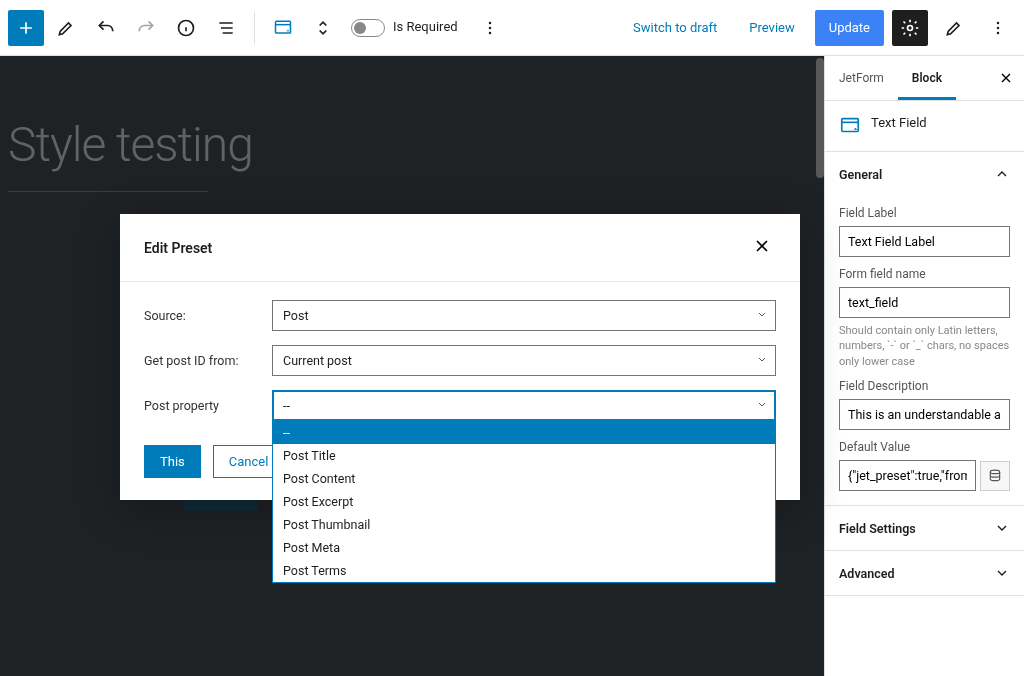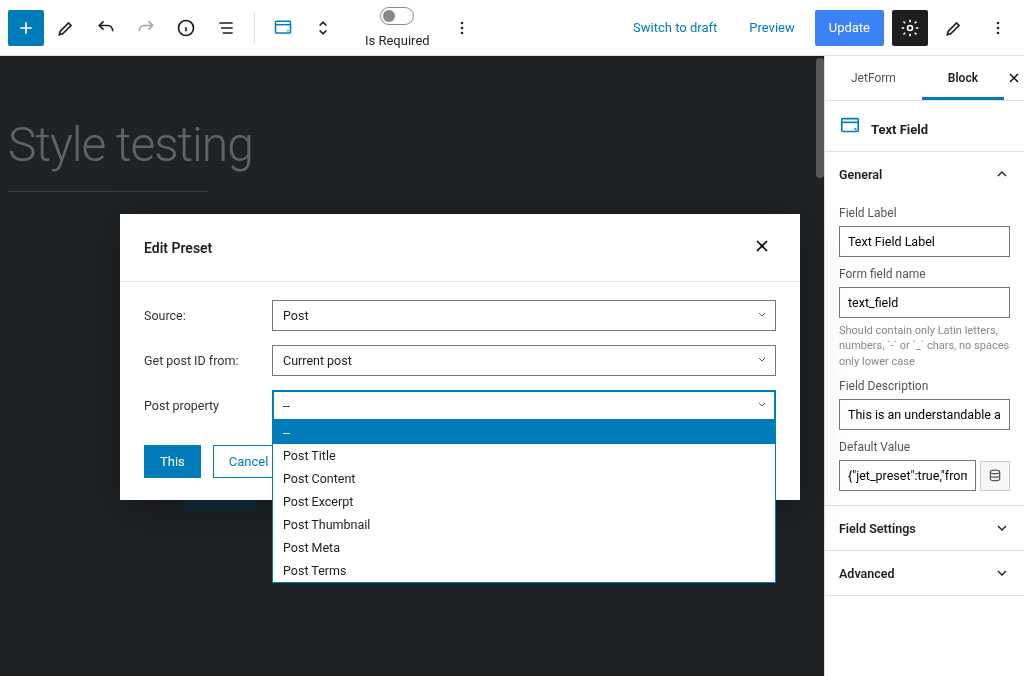--- a/index.html
+++ b/index.html
@@ -6,44 +6,44 @@
     body { width: 1024px; height: 676px; overflow: hidden; background: #fff; position: relative; font-size: 13px; color: #1e1e1e; }
 
     
     .toolbar { height: 56px; border-bottom: 1px solid #e0e0e0; display: flex; align-items: center; padding: 0 8px; }
     .toolbar-left { display: flex; align-items: center; gap: 4px; }
     .toolbar-right { margin-left: auto; display: flex; gap: 8px; }
     .tb-btn { width: 36px; height: 36px; display: flex; align-items: center; justify-content: center; border: none; background: transparent; cursor: pointer; color: #1e1e1e; border-radius: 2px; }
     .tb-btn.primary-square { background: #007cba; color: #fff; }
     .tb-btn svg { width: 20px; height: 20px; }
     .tb-divider { width: 1px; height: 32px; background: #e0e0e0; margin: 0 6px; }
-    .tb-toggle { display: flex; align-items: center; gap: 8px; margin-left: 20px; flex-direction: column; }
+    .tb-toggle { display: flex; align-items: flex-start; gap: 8px; margin-left: 6px; }
     .tb-toggle-track { width: 34px; height: 18px; border-radius: 10px; background: #fff; border: 1px solid #888; position: relative; }
     .tb-toggle-thumb { width: 12px; height: 12px; border-radius: 50%; background: #888; position: absolute; left: 2px; top: 2px; }
     .tb-link { background: none; border: none; color: #007cba; cursor: pointer; padding: 8px 12px; font-size: 13px; }
     .tb-primary { background: #3b82f6; color: #fff; border: none; padding: 8px 14px; cursor: pointer; font-size: 13px; border-radius: 2px; }
     .tb-btn.dark { background: #1e1e1e; color: #fff; }
 
     
     .main { display: flex; height: calc(100% - 56px); }
     .canvas-wrap { flex: 1; background: #3a3f44; position: relative; overflow: hidden; }
     .canvas-scroll { position: absolute; right: 0; top: 2px; width: 8px; height: 120px; background: #a0a0a0; border-radius: 4px; }
     .page-title { font-size: 48px; font-weight: 300; color: #b0b3b6; margin: 60px 8px 18px; letter-spacing: -1px; }
     .page-title-underline { height: 1px; background: #6b7075; margin: 0 8px 0 8px; width: 200px; }
 
     .submit-blur { position: absolute; left: 184px; top: 420px; background: #1f5168; color: #c7d0d6; padding: 10px 16px; font-size: 13px; border: none; }
     .plus-block { position: absolute; left: 624px; top: 478px; width: 22px; height: 22px; background: #1e1e1e; color: #fff; display: flex; align-items: center; justify-content: center; }
 
     
     .sidebar { width: 200px; background: #fff; border-left: 1px solid #e0e0e0; overflow-y: auto; }
     .sidebar-tabs { display: flex; border-bottom: 1px solid #e0e0e0; }
-    .sidebar-tab { flex: 0 0 auto; padding: 14px 26px; background: none; border: none; cursor: pointer; font-size: 12px; color: #555; }
+    .sidebar-tab { flex: 0 0 auto; padding: 14px 14px; background: none; border: none; cursor: pointer; font-size: 12px; color: #555; }
     .sidebar-tab.active { color: #1e1e1e; font-weight: 600; box-shadow: inset 0 -3px 0 #007cba; }
     .sidebar-tab-close { margin-left: auto; width: 36px; height: 44px; background: none; border: none; cursor: pointer; display: flex; align-items: center; justify-content: center; }
-    .block-type { display: flex; align-items: flex-end; gap: 10px; padding: 14px 14px; border-bottom: 1px solid #e0e0e0; font-size: 13px; font-weight: 700; }
+    .block-type { display: flex; align-items: flex-start; gap: 10px; padding: 14px 14px; border-bottom: 1px solid #e0e0e0; font-size: 13px; font-weight: 400; }
     .block-type svg { width: 22px; height: 22px; }
     .panel { border-bottom: 1px solid #e0e0e0; }
     .panel-header { display: flex; align-items: center; justify-content: space-between; padding: 14px 14px; cursor: pointer; font-weight: 600; font-size: 12.5px; }
     .panel-body { padding: 0 14px 14px; }
     .field-label { font-size: 12px; color: #555; margin: 10px 0 6px; }
     .field-input { width: 100%; padding: 7px 8px; border: 1px solid #757575; font-size: 12.5px; background: #fff; }
     .field-help { font-size: 11px; color: #888; margin-top: 5px; line-height: 1.4; }
     .default-row { display: flex; gap: 4px; align-items: center; }
     .default-row .field-input { flex: 1; }
     .db-icon { width: 30px; height: 30px; display: flex; align-items: center; justify-content: center; border: 1px solid #ccc; background: #f7f7f7; }

